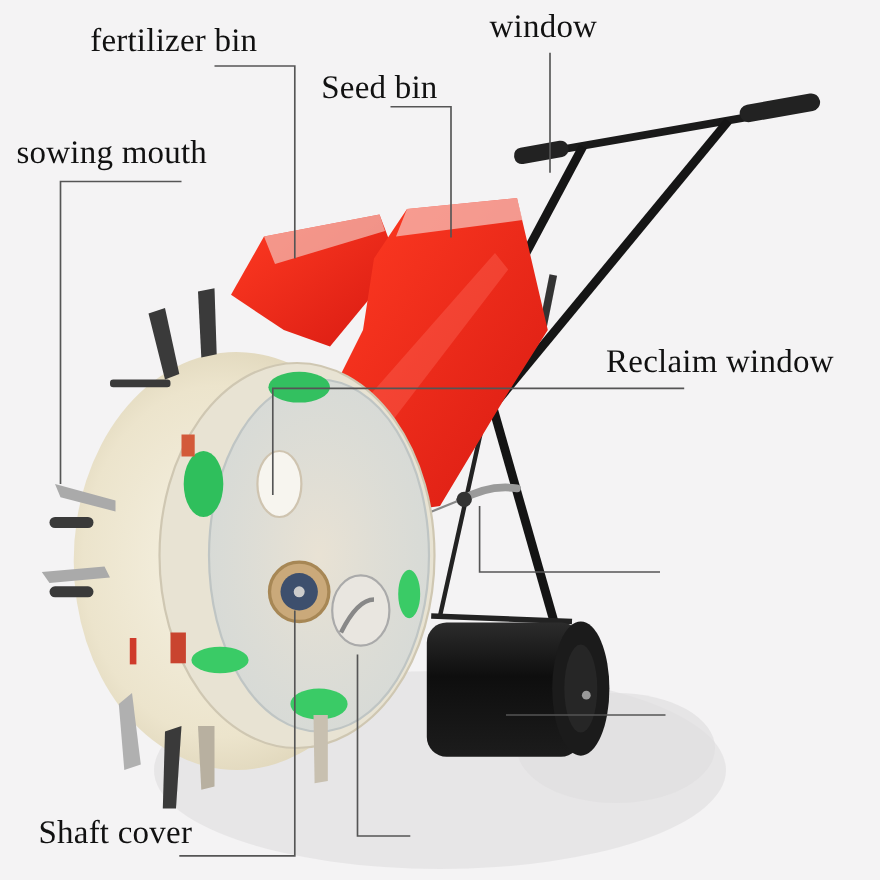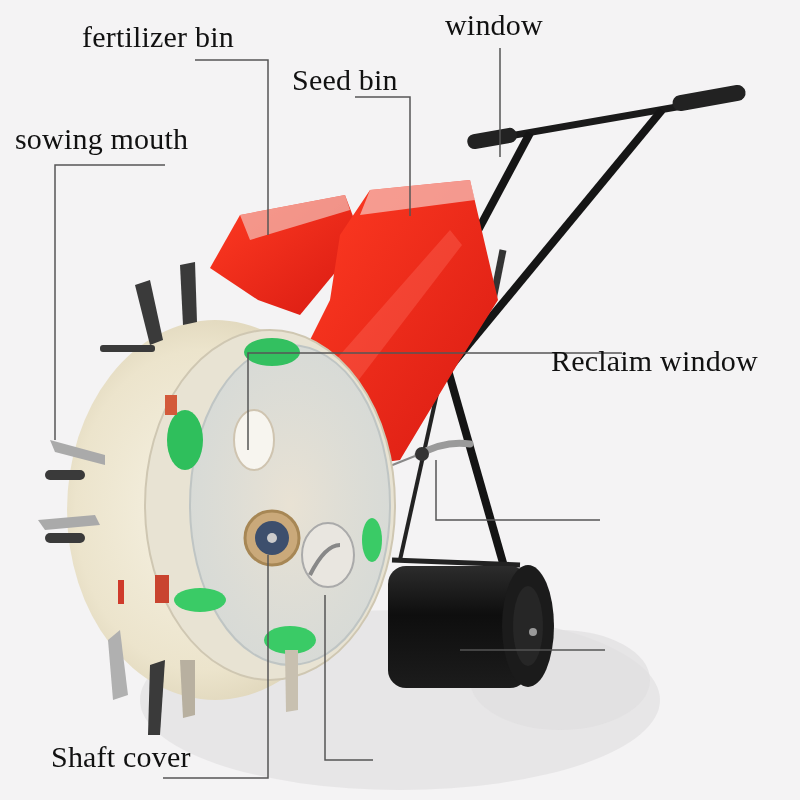--- a/index.html
+++ b/index.html
@@ -141,16 +141,16 @@
       <line x1="460" y1="650" x2="605" y2="650"></line>
       <polyline points="163,778 268,778 268,555"></polyline>
       <polyline points="325,595 325,760 373,760"></polyline>
     </g>
   </svg>
 
   <div class="label" style="left:82px; top:22px;">fertilizer bin</div>
   <div class="label" style="left:445px; top:10px;">window</div>
   <div class="label" style="left:292px; top:65px;">Seed bin</div>
   <div class="label" style="left:15px; top:124px;">sowing mouth</div>
-  <div class="label" style="left:551px; top:314px;margin-top:32px;">Reclaim window</div>
-  <div class="label" style="left:35px; top:742px;margin-left:16px;">Shaft cover</div>
+  <div class="label" style="left:551px; top:314px;">Reclaim window</div>
+  <div class="label" style="left:35px; top:742px;">Shaft cover</div>
 
 </div>
 
 </body></html>

